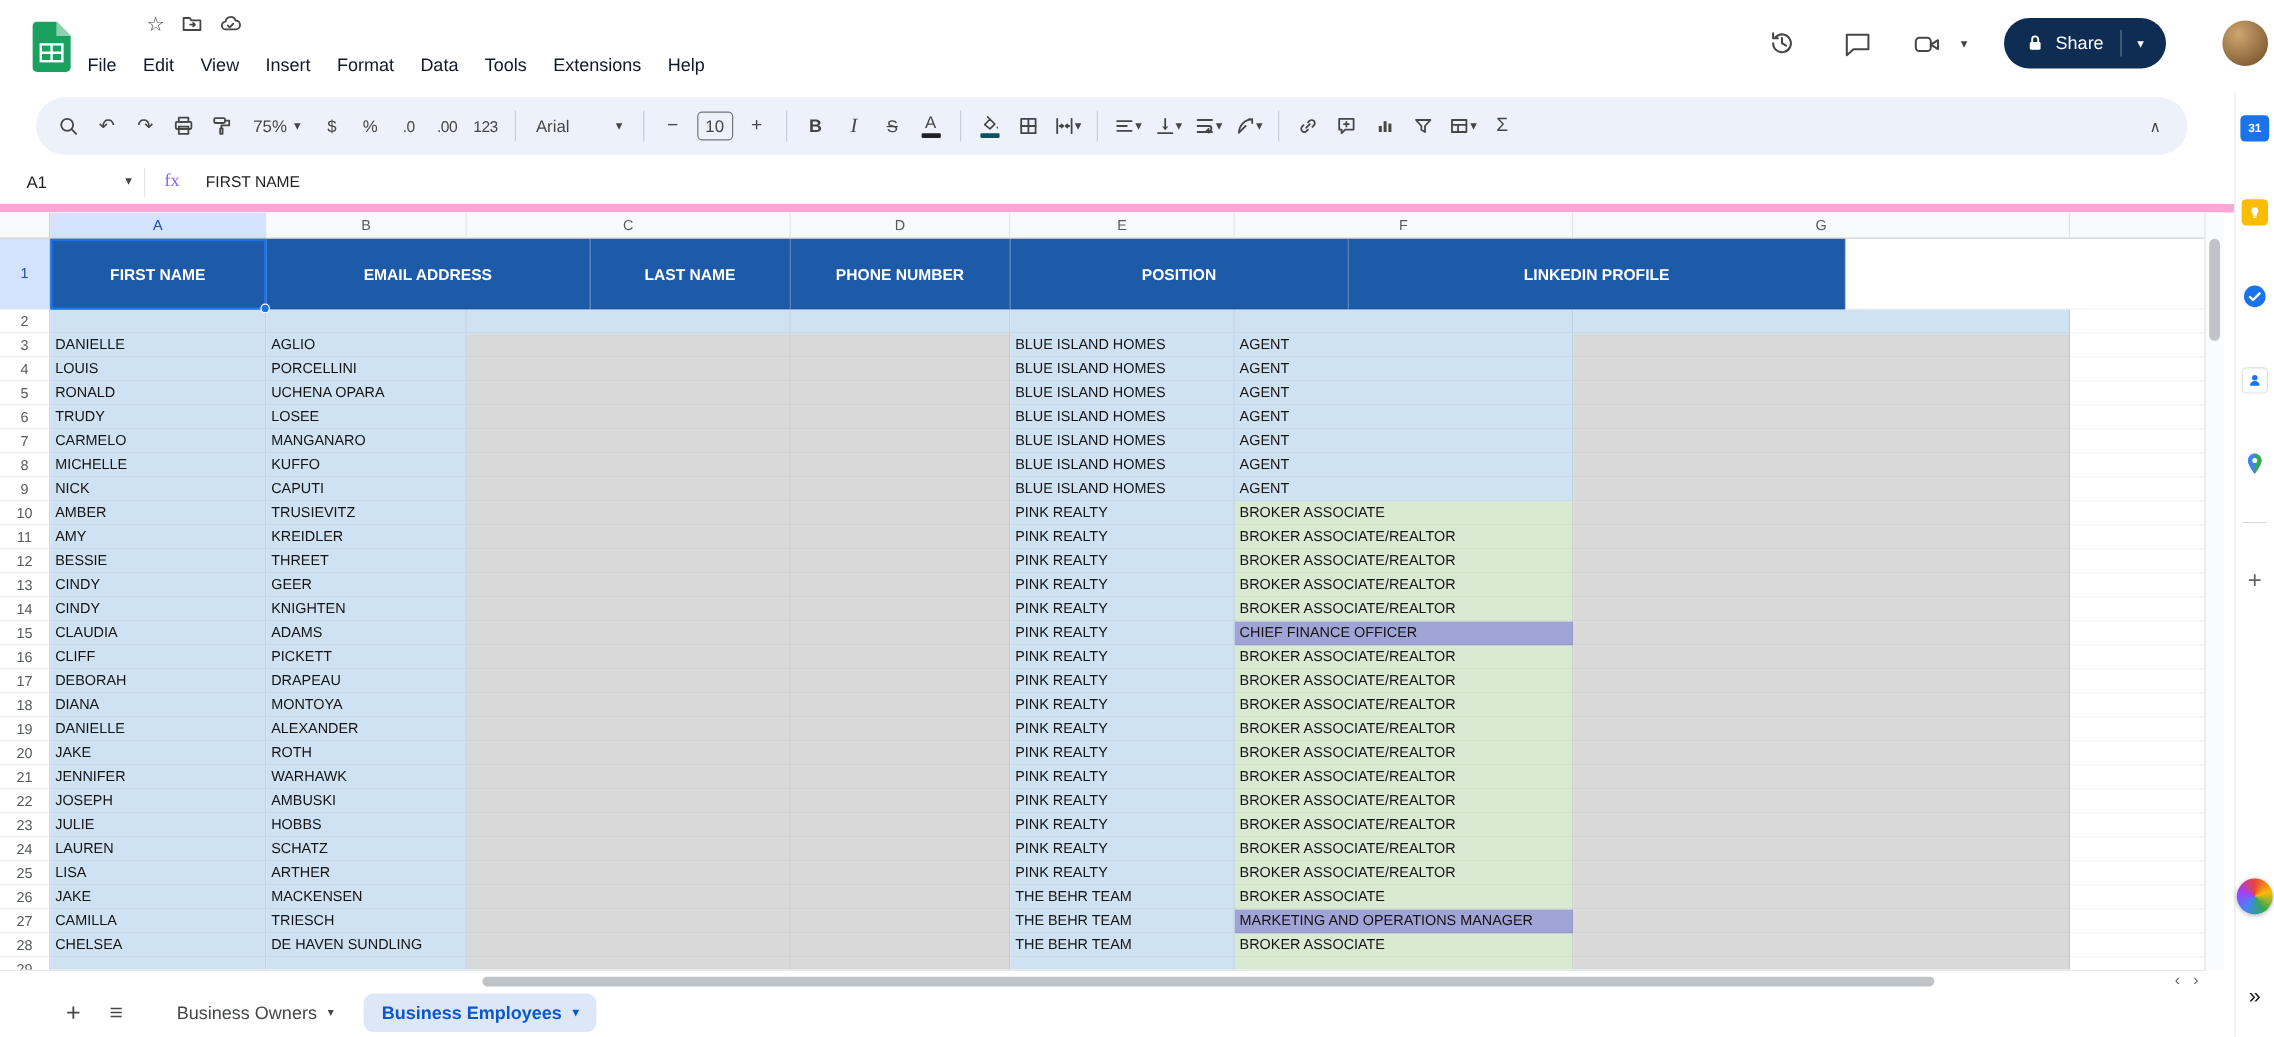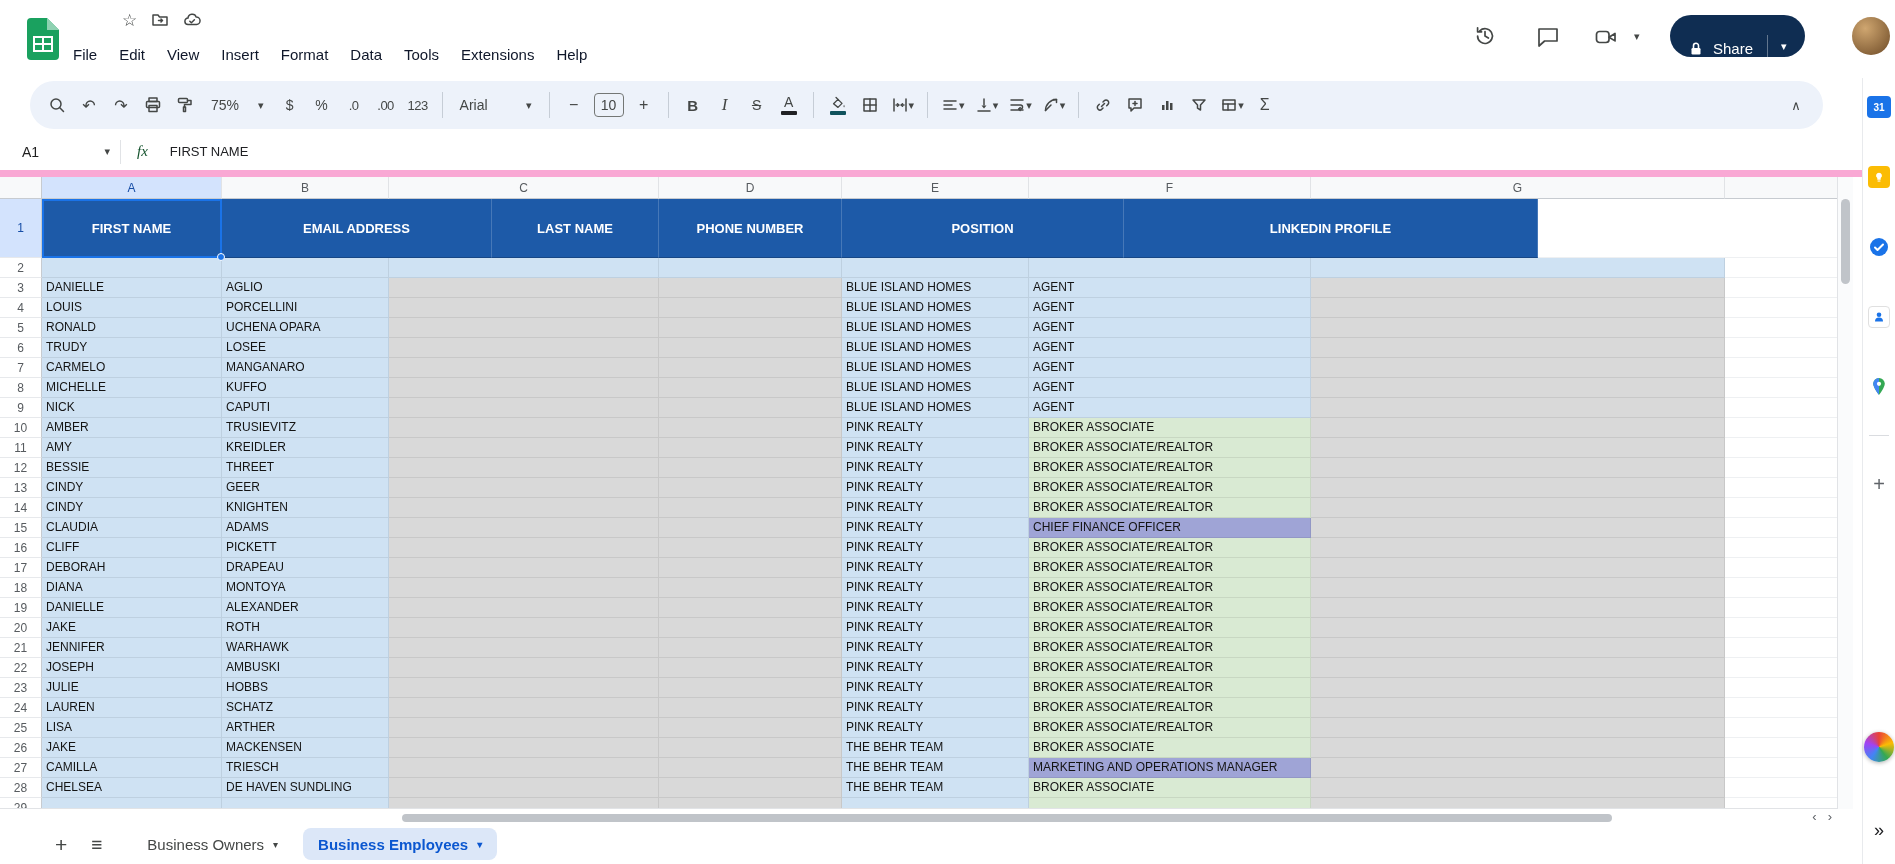--- a/index.html
+++ b/index.html
@@ -14,51 +14,51 @@
   .doc-title{font-size:19px;color:#1f1f1f;white-space:nowrap}
   .title-icons{display:flex;align-items:center;gap:14px;margin-left:46px;color:#444746}
   .star-glyph{font-size:17px;line-height:1}
   .menubar{position:absolute;left:62px;top:42px;display:flex}
   .menu-item{font-size:15px;padding:4px 11px;border-radius:8px;color:#0f172a;cursor:pointer;white-space:nowrap}
 
   .icon-history{position:absolute;left:1473px;top:24px}
   .icon-comment{position:absolute;left:1536px;top:25px}
   .icon-camera{position:absolute;left:1594px;top:25px}
   .camera-caret{position:absolute;left:1634px;top:30px;font-size:11px;color:#444746}
-  .share-pill{position:absolute;left:1670px;top:15px;height:42px;border-radius:21px;background:var(--share-bg,#0f2d52);color:#fff;display:flex;align-items:flex-end;padding:0 18px;gap:9px;font-size:15px;cursor:pointer}
+  .share-pill{position:absolute;left:1670px;top:15px;height:42px;border-radius:21px;background:var(--share-bg,#0f2d52);color:#fff;display:flex;align-items:center;padding:0 18px;gap:9px;font-size:15px;cursor:pointer}
   .share-caret{border-left:1px solid rgba(255,255,255,.35);padding-left:13px;margin-left:5px;height:22px;display:flex;align-items:center;font-size:11px}
   .avatar{position:absolute;left:1852px;top:17px;width:38px;height:38px;border-radius:50%;background:radial-gradient(circle at 35% 30%,#cfa670,#6d4a26);cursor:pointer}
 
   .si24{width:24px;height:24px;stroke:#444746;fill:none;stroke-width:1.7;stroke-linecap:round;stroke-linejoin:round}
   .si18{width:18px;height:18px;stroke:#444746;fill:none;stroke-width:1.5;stroke-linecap:round;stroke-linejoin:round}
 
   
   .toolbar{position:absolute;left:30px;top:81px;width:1793px;height:48px;background:#edf2fa;border-radius:24px;display:flex;align-items:center;padding:0 12px;gap:2px}
   .tbtn{min-width:30px;height:30px;border-radius:4px;display:flex;align-items:center;justify-content:center;color:#444746;font-size:14px;padding:0 4px;cursor:pointer;position:relative}
   .si{width:18px;height:18px;stroke:#444746;fill:none;stroke-width:1.5;stroke-linecap:round;stroke-linejoin:round}
   .tb-divider{width:1px;height:26px;background:#c6cdd6;margin:0 7px;flex:0 0 1px}
   .tb-spacer{flex:1}
-  .zoom-box{gap:19px;padding:0 9px}
+  .zoom-box{gap:6px;padding:0 9px}
   .font-box{width:88px;justify-content:space-between;padding:0 8px}
   .caret{font-size:11px;color:#444746;line-height:1}
   .size-box{width:30px;height:24px;border:1px solid #747775;border-radius:4px;display:flex;align-items:center;justify-content:center;font-size:14px;color:#444746;margin:0 3px;cursor:text}
   .g16{font-size:16px}.g14{font-size:14px}.g13{font-size:13px;letter-spacing:-0.5px}.g12{font-size:13px}
   .bold-g{font-weight:bold;font-size:15px}
   .italic-g{font-style:italic;font-family:"Liberation Serif",serif;font-size:17px}
   .strike-g span{text-decoration:line-through}
   .stack{display:flex;flex-direction:column;align-items:center;justify-content:center;line-height:1}
   .color-bar{width:16px;height:4px;margin-top:2px;border-radius:1px}
   .black-bar{background:#202124}
   .teal-bar{background:var(--fill-indicator,#0f525c)}
 
   
   .formula-bar{position:absolute;left:0;top:133px;width:1862px;height:44px;background:#fff;border-bottom:7px solid #f9a8d4;display:flex;align-items:center}
   .name-box{width:120px;padding-left:22px;display:flex;align-items:center;justify-content:space-between;padding-right:10px;font-size:14px;color:#1f1f1f;cursor:pointer}
   .fb-divider{width:1px;height:24px;background:#e1e3e6;margin-right:16px}
-  .fx{font-style:italic;font-family:"Liberation Serif",serif;color:#14532d;font-size:15px;margin-right:22px}
+  .fx{font-family:"Liberation Serif",serif;color:#8b5cf6;font-size:15px;margin-right:22px}
   .formula-content{font-size:13px;color:#202124}
 
   
   .grid{position:absolute;left:0;top:177px;width:1837px;height:632px;overflow:hidden;background:#fff;border-bottom:1px solid #e1e3e6}
   .colhdr-row{display:flex;height:22px}
   .corner{width:42px;flex:0 0 42px;background:#f8f9fa;border-right:1px solid #c7cbd0;border-bottom:1px solid #c7cbd0}
   .col-hdr{background:#f8f9fa;border-right:1px solid #e1e3e6;border-bottom:1px solid #c7cbd0;color:#575b5f;font-size:12px;display:flex;align-items:center;justify-content:center;cursor:pointer}
   .sel-hdr{background:#d3e3fd !important;color:#174ea6}
   .col-A{width:180px;flex:0 0 180px}.col-B{width:167px;flex:0 0 167px}.col-C{width:270px;flex:0 0 270px}.col-D{width:183px;flex:0 0 183px}.col-E{width:187px;flex:0 0 187px}.col-F{width:282px;flex:0 0 282px}.col-G{width:414px;flex:0 0 414px}
   .col-tail{flex:1;border-right:none}

